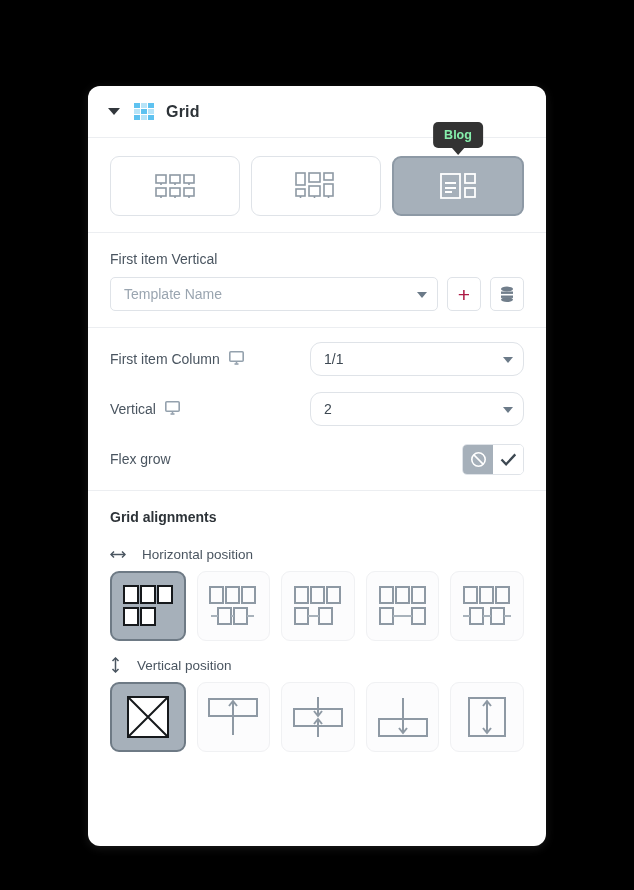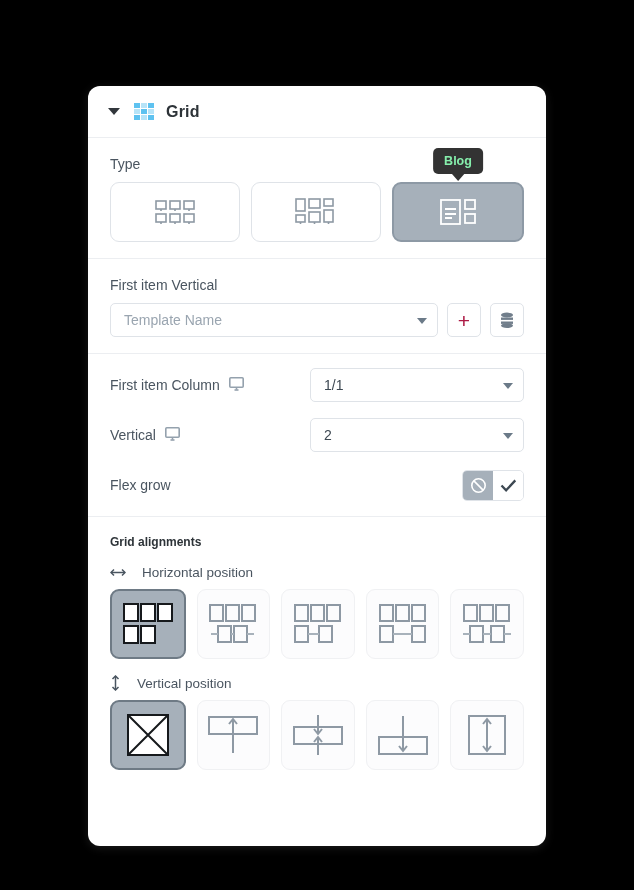--- a/index.html
+++ b/index.html
@@ -142,42 +142,42 @@
   .row {
     display: flex; align-items: center;
     height: 50px;
   }
   .row-label {
     font-size: 14px; color: #4a5560;
     display: flex; align-items: center; gap: 9px;
     width: 200px;
   }
   .row-control { flex: 1; }
-  .row-control .select { width: 100%; }
+  .row-control .select { width: 100%; border-radius: 11px; }
   .monitor { display:block; }
 
   
   .toggle {
     display: flex;
     border: 1px solid #dfe3e8;
     border-radius: 5px;
     overflow: hidden;
     width: 62px; height: 31px;
     margin-left: auto;
   }
   .toggle div {
     flex: 1; display: flex; align-items: center; justify-content: center;
     cursor: pointer; background: #ffffff;
   }
   .toggle div.on { background: #a6b0ba; }
 
   
   .sub-title {
-    font-size: 12px; font-weight: bold; color: #2d3338;
-    margin-bottom: 16px;
+    font-size: 14px; font-weight: bold; color: #2d3338;
+    margin-bottom: 22px;
   }
   .align-label {
     font-size: 13.5px; color: #4a5560;
     display: flex; align-items: center; gap: 16px;
     margin-bottom: 9px;
   }
   .align-row { display: flex; gap: 11px; margin-bottom: 16px; }
   .align-btn {
     flex: 1; height: 70px;
     border: 1px solid #f0f1f3;
@@ -206,21 +206,20 @@
         <i></i>
         <i class="pale"></i>
       <i></i>
         <i class="pale"></i>
         <i></i>
     </div>
     <div class="panel-title">Grid</div>
   </div>
 
   <div class="section divided">
-    <div class="field-label">Type</div>
     <div class="type-row">
 
       <div class="type-btn">
         <span class="ico">
           <svg width="40" height="26" viewBox="0 0 40 26">
             <g fill="none" stroke="#8e99a4" stroke-width="1.6">
               <rect x="1" y="2" width="10" height="8"></rect>
                 <rect x="15" y="2" width="10" height="8"></rect>
                 <rect x="29" y="2" width="10" height="8"></rect>
               <rect x="1" y="15" width="10" height="8"></rect>

